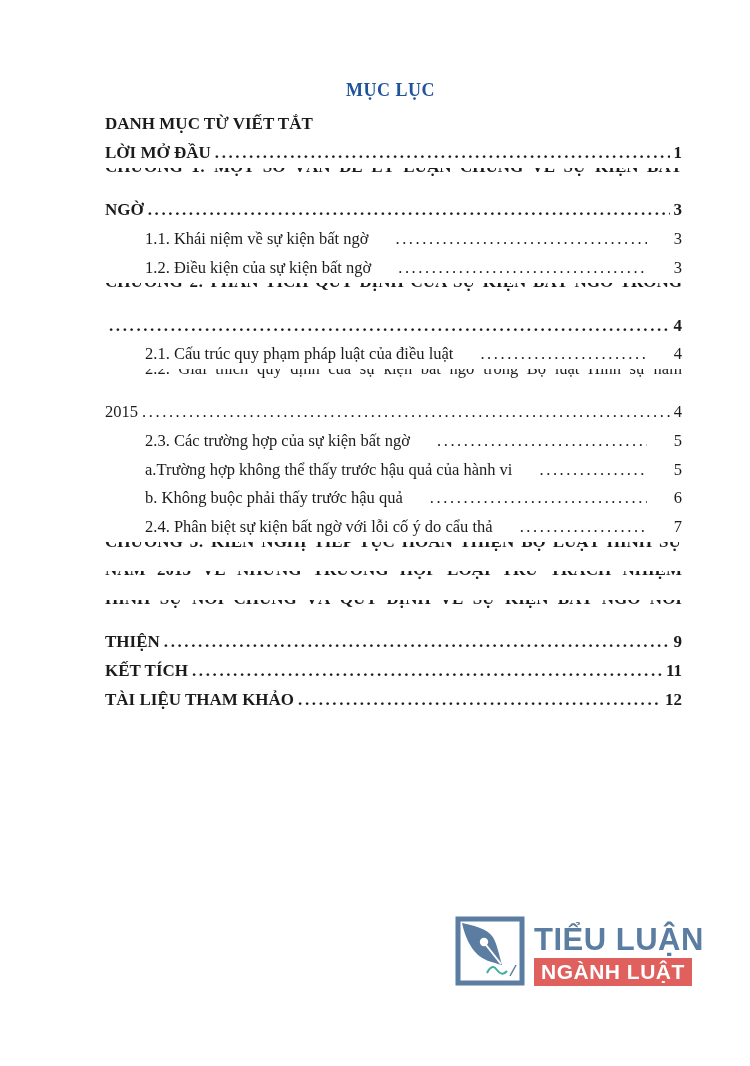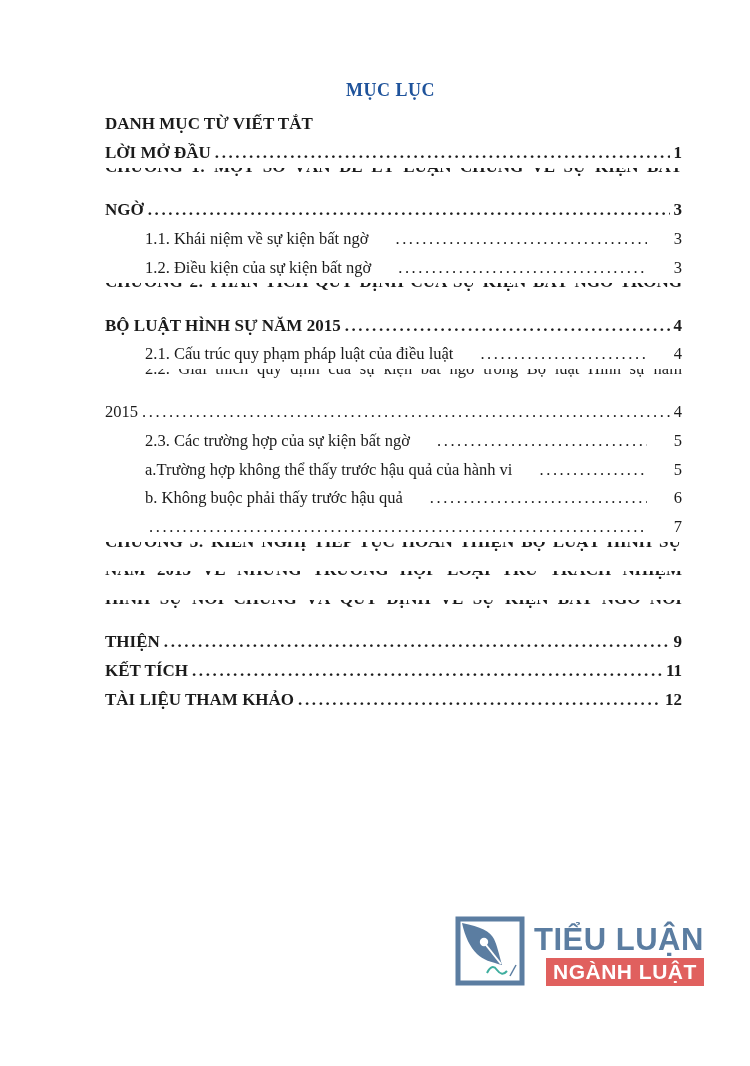--- a/index.html
+++ b/index.html
@@ -45,21 +45,21 @@
     content:"..........................................................................................................................................................................................................................................................................................................";
   }
   .toc-page{padding-left:4px;white-space:nowrap;}
   .logo{
     position:absolute;left:455px;top:916px;
     display:flex;align-items:flex-start;
     font-family:"Liberation Sans", sans-serif;
   }
   .logo-icon{display:block;}
   .logo-text{
-    display:flex;flex-direction:column;align-items:flex-end;
+    display:flex;flex-direction:column;align-items:flex-start;
     margin-left:9px;padding-top:8px;
   }
   .logo-line1{
     color:var(--logo-blue);font-weight:bold;font-size:31px;line-height:31px;
     letter-spacing:0.5px;white-space:nowrap;
   }
   .logo-line2{
     margin-top:3px;background:var(--logo-red);color:#ffffff;
     font-weight:bold;font-size:21px;line-height:21px;
     padding:3px 7px 4px 7px;letter-spacing:0.5px;white-space:nowrap;
@@ -96,21 +96,20 @@
       </div>
       <div class="toc-row indent">
         <span class="toc-text">1.2. Điều kiện của sự kiện bất ngờ</span>
         <span class="toc-dots"></span>
         <span class="toc-page">3</span>
       </div>
       <div class="toc-row bold fill">
         <span class="toc-text">CHƯƠNG 2: PHÂN TÍCH QUY ĐỊNH CỦA SỰ KIỆN BẤT NGỜ TRONG</span>
       </div>
       <div class="toc-row bold">
-        <span class="toc-text">BỘ LUẬT HÌNH SỰ NĂM 2015</span>
         <span class="toc-dots"></span>
         <span class="toc-page">4</span>
       </div>
       <div class="toc-row indent">
         <span class="toc-text">2.1. Cấu trúc quy phạm pháp luật của điều luật</span>
         <span class="toc-dots"></span>
         <span class="toc-page">4</span>
       </div>
       <div class="toc-row indent fill">
         <span class="toc-text">2.2. Giải thích quy định của sự kiện bất ngờ trong Bộ luật Hình sự năm</span>
@@ -129,20 +128,21 @@
         <span class="toc-text">a.Trường hợp không thể thấy trước hậu quả của hành vi</span>
         <span class="toc-dots"></span>
         <span class="toc-page">5</span>
       </div>
       <div class="toc-row indent">
         <span class="toc-text">b. Không buộc phải thấy trước hậu quả</span>
         <span class="toc-dots"></span>
         <span class="toc-page">6</span>
       </div>
       <div class="toc-row indent">
+        <span class="toc-text">2.4. Phân biệt sự kiện bất ngờ với lỗi cố ý do cẩu thả</span>
         <span class="toc-dots"></span>
         <span class="toc-page">7</span>
       </div>
       <div class="toc-row bold fill">
         <span class="toc-text">CHƯƠNG 3: KIẾN NGHỊ TIẾP TỤC HOÀN THIỆN BỘ LUẬT HÌNH SỰ</span>
       </div>
       <div class="toc-row bold fill">
         <span class="toc-text">NĂM 2015 VỀ NHỮNG TRƯỜNG HỢP LOẠI TRỪ TRÁCH NHIỆM</span>
       </div>
       <div class="toc-row bold fill">

